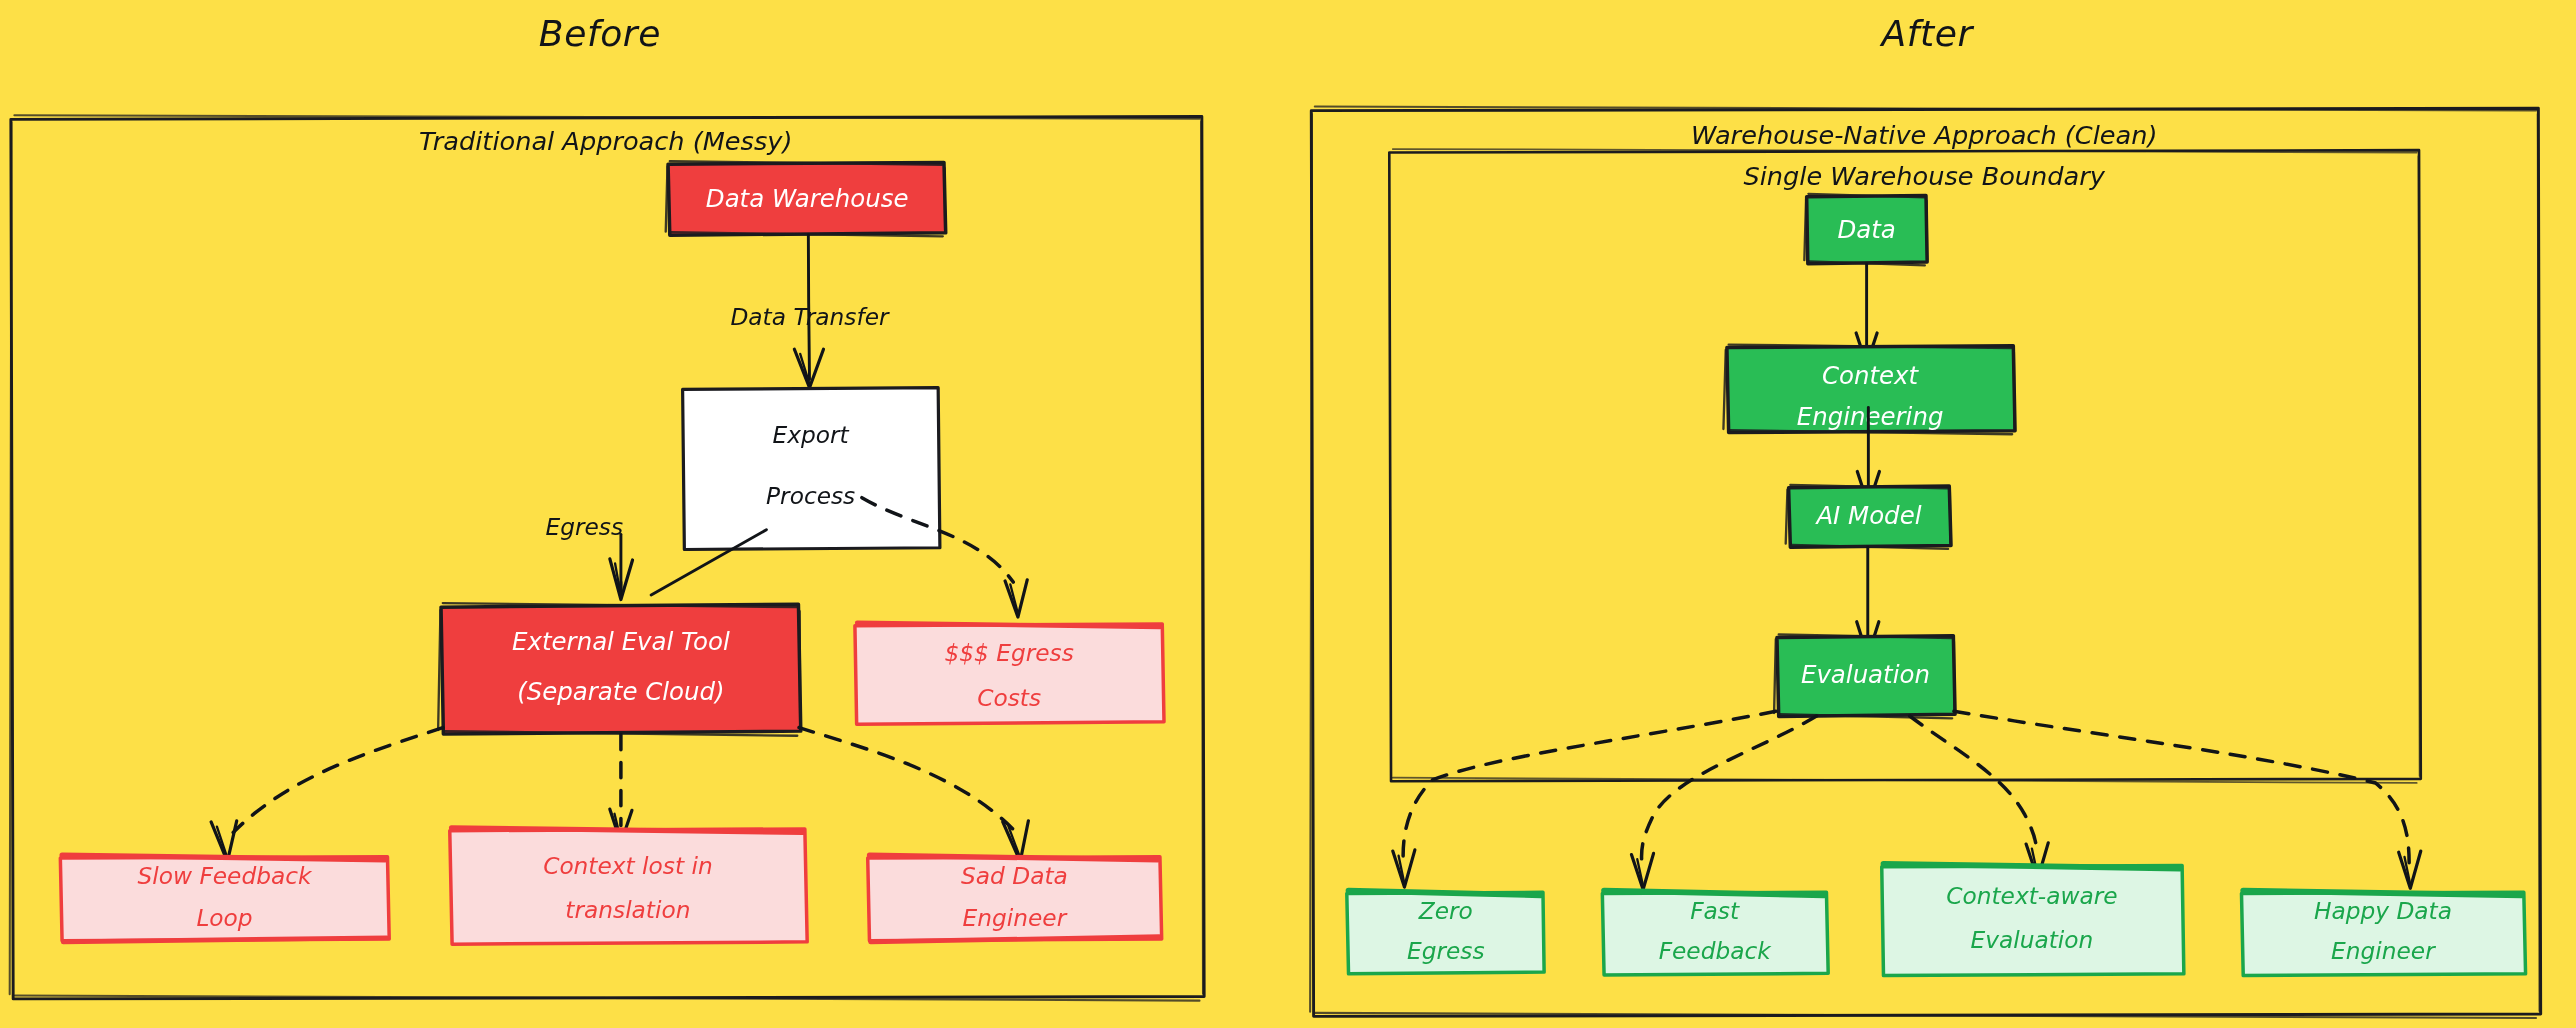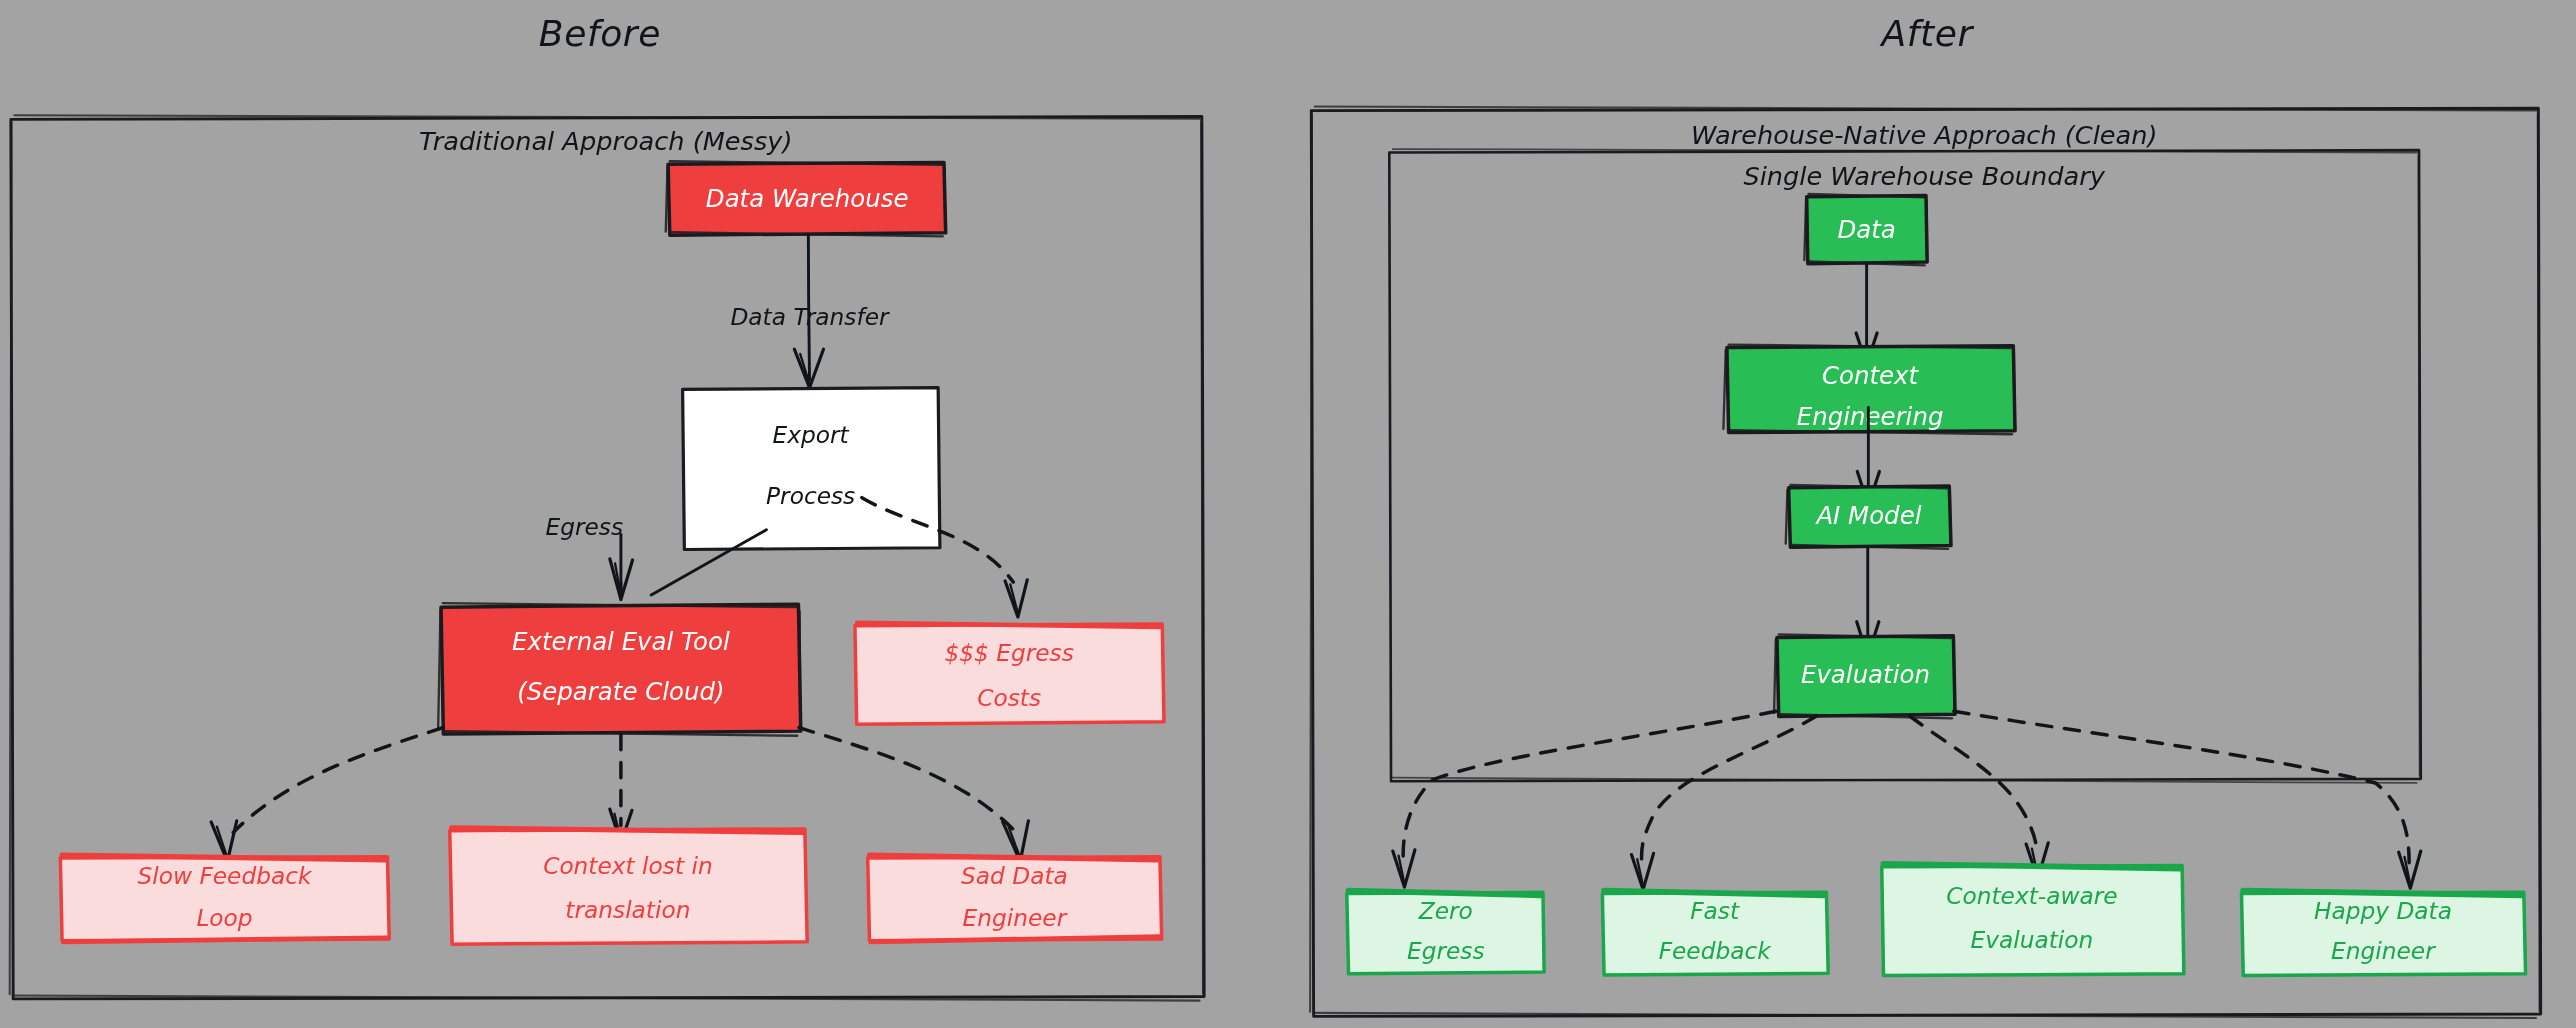--- a/index.html
+++ b/index.html
@@ -1,21 +1,21 @@
 <!DOCTYPE html>
 <html style="font-size:9.3px"><head>
 <meta charset="utf-8">
 <style>
   html,body{margin:0;padding:0;background:#ffffff;}
   body{
     width:2576px;height:1028px;
     font-family:"DejaVu Sans", sans-serif;
     overflow:hidden;
   }
-  #stage{position:relative;width:2576px;height:1028px;background:#a3a3a3;}
+  #stage{position:relative;width:2576px;height:1028px;background:#fde047;}
   svg#canvas{position:absolute;left:0;top:0;width:2576px;height:1028px;}
 
   
   .t{
     font-family:"DejaVu Sans", sans-serif;
     dominant-baseline:middle;
     text-anchor:middle;
     white-space:pre;
   }
   .panel-title{ font-size:62px; fill:#111418; font-style:italic; letter-spacing:1px;}

